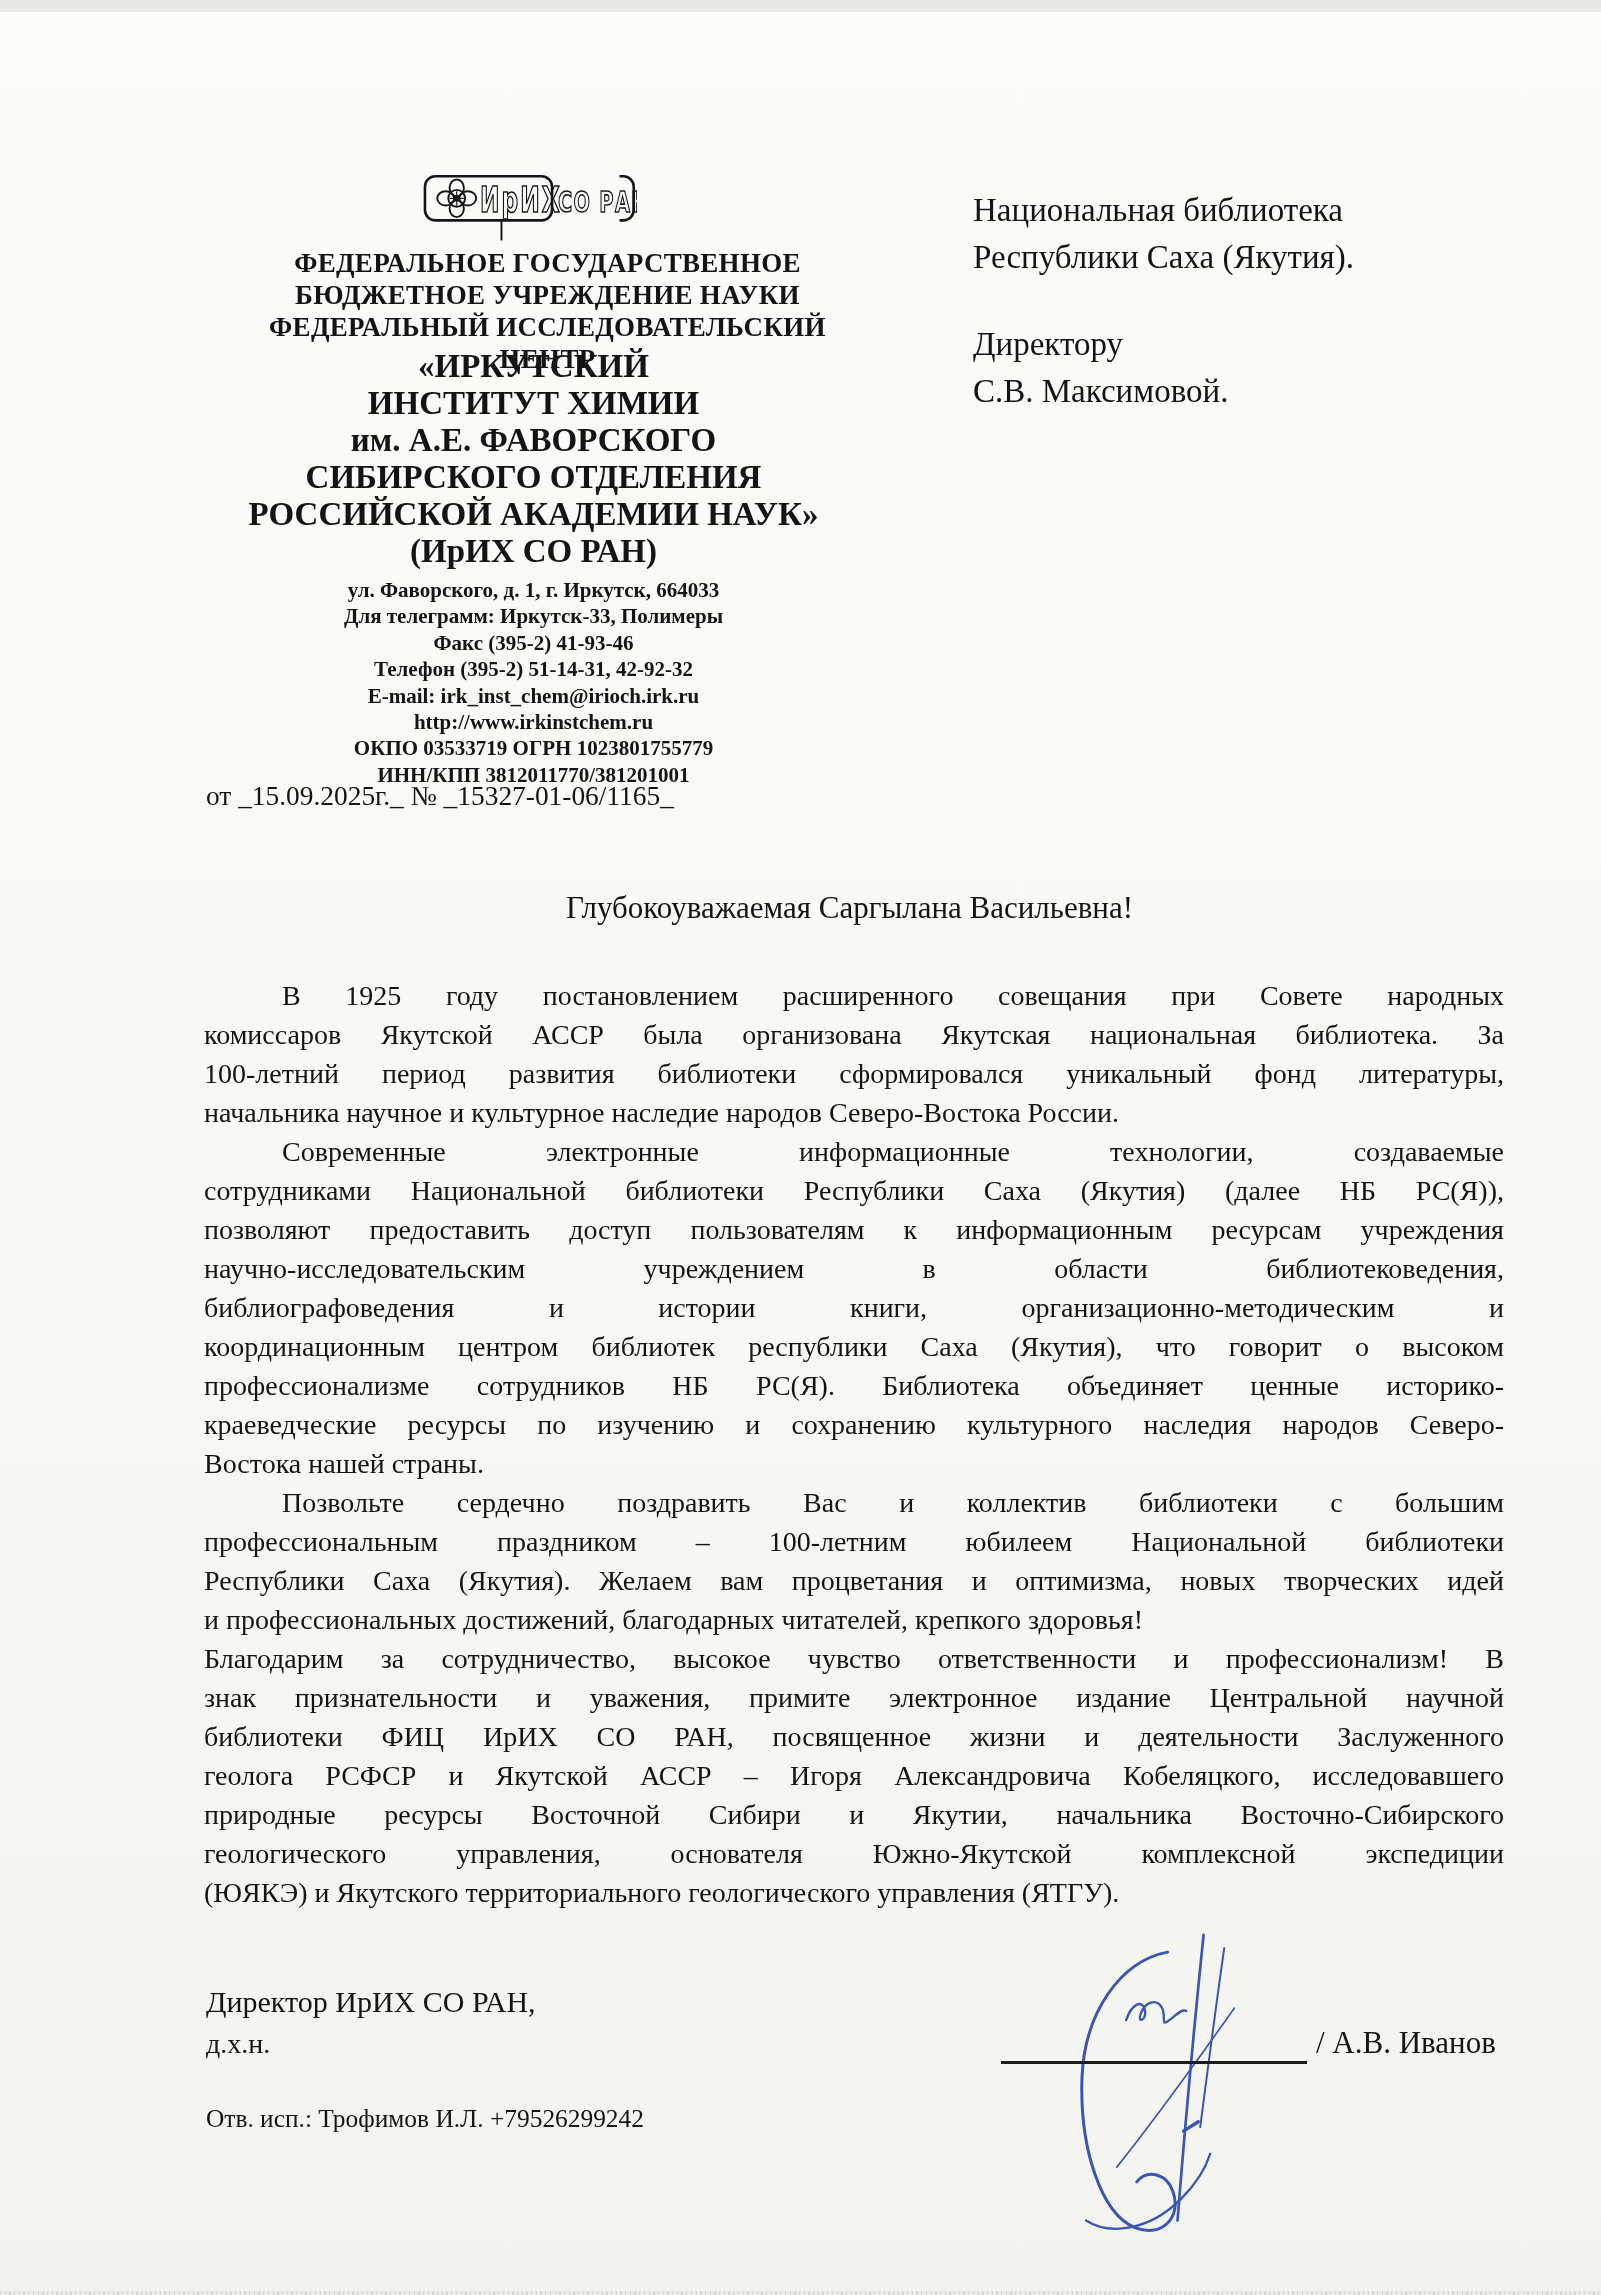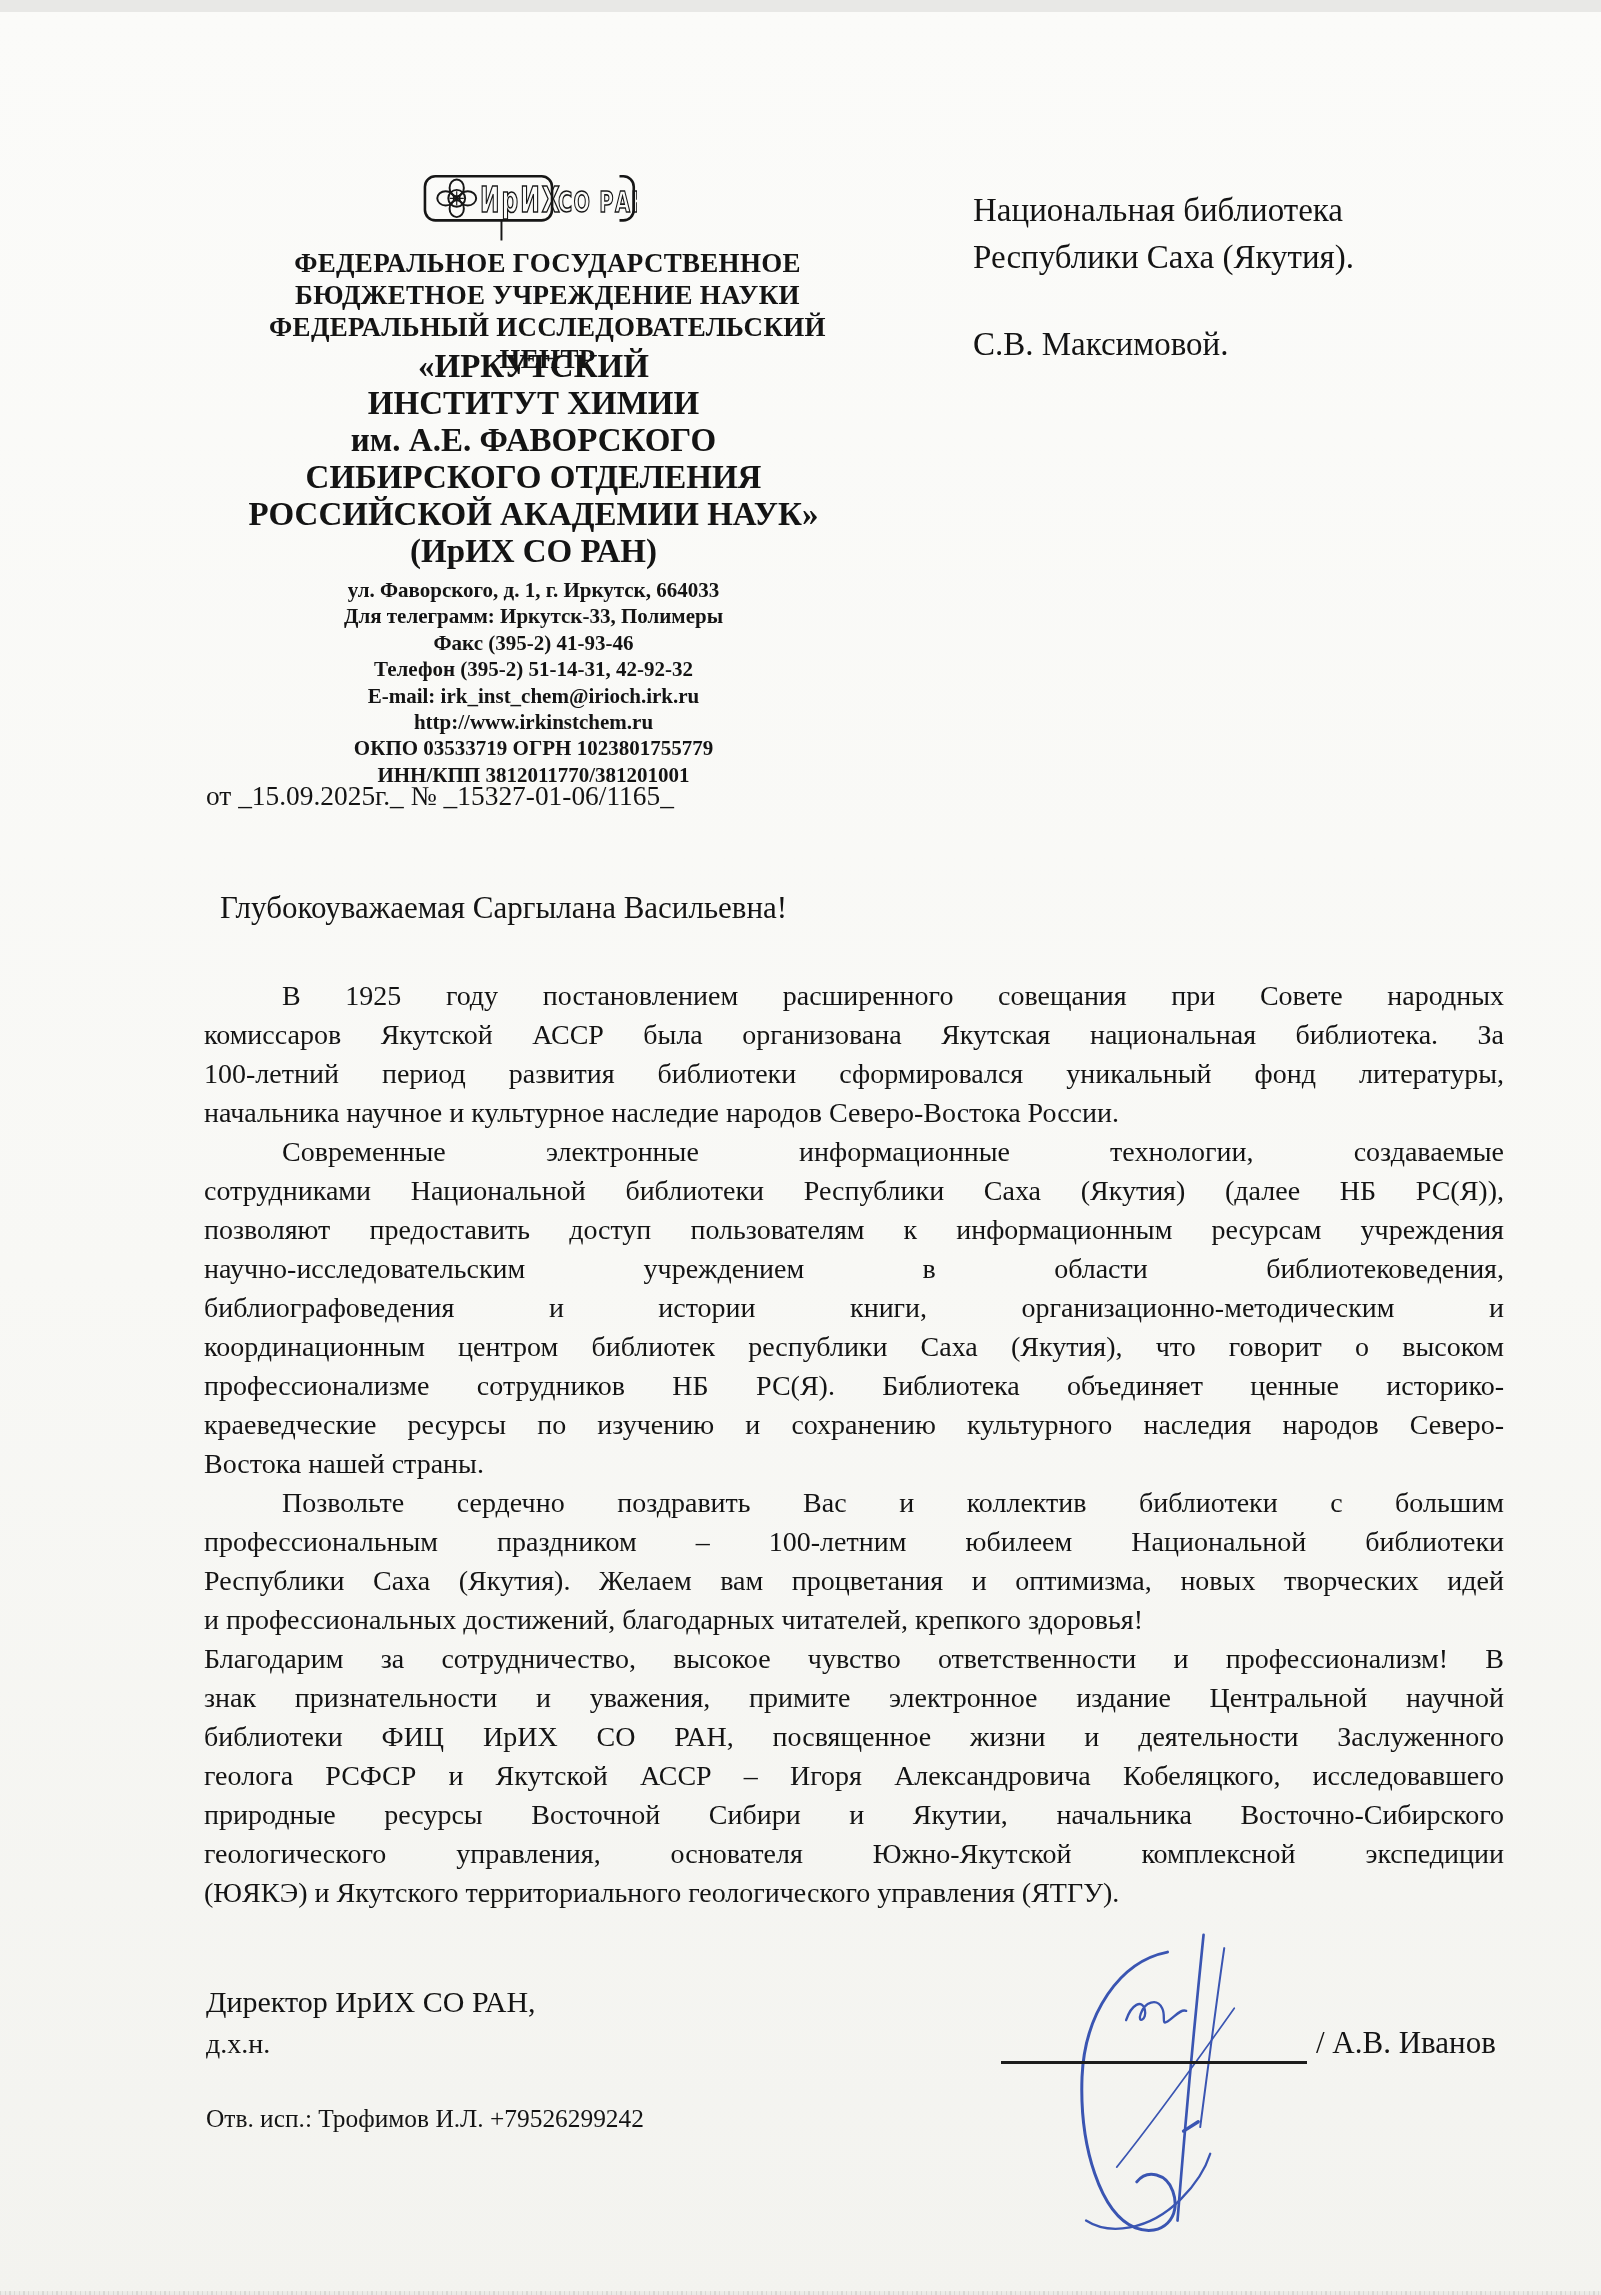--- a/index.html
+++ b/index.html
@@ -20,21 +20,21 @@
     position:absolute; left:221px; top:565px; width:625px; text-align:center;
     font-weight:bold; font-size:21px; line-height:26.4px;
   }
   .refline { position:absolute; left:206px; top:769px; font-size:27.4px; }
   .recipient {
     position:absolute; left:973px; top:175px; width:468px; 
     font-size:33px; line-height:47px;
   }
   .recipient .person { margin-top:40px; }
   .salutation {
-    position:absolute; left:220px; top:878px; width:1301px; 
+    position:absolute; left:199px; top:878px; width:1301px; text-align:center;
     font-size:31px;
   }
   .body-text {
     position:absolute; left:204px; top:964px; width:1300px;
     font-size:28px; line-height:39px;
   }
   .bline { text-align:justify; text-align-last:justify; -moz-text-align-last:justify; }
   .bline.plast { text-align:left; text-align-last:left; -moz-text-align-last:left; }
   .bline.indent { text-indent:78px; }
   .sig-pos1 { position:absolute; left:206px; top:1973px; font-size:30px; }
@@ -105,20 +105,21 @@
     </div>
 
   <div class="refline">от _15.09.2025г._ № _15327-01-06/1165_</div>
 
   <div class="recipient">
     <div>
         <div class="recipient-line">Национальная библиотека</div>
         <div class="recipient-line">Республики Саха (Якутия).</div>
       </div>
     <div class="person">
+        <div class="recipient-line">Директору</div>
         <div class="recipient-line">С.В. Максимовой.</div>
       </div>
   </div>
 
   <div class="salutation">Глубокоуважаемая Саргылана Васильевна!</div>
 
   <div class="body-text">
       <div class="bline indent">В 1925 году постановлением расширенного совещания при Совете народных</div>
       <div class="bline">комиссаров Якутской АССР была организована Якутская национальная библиотека. За</div>
       <div class="bline">100-летний период развития библиотеки сформировался уникальный фонд литературы,</div>

